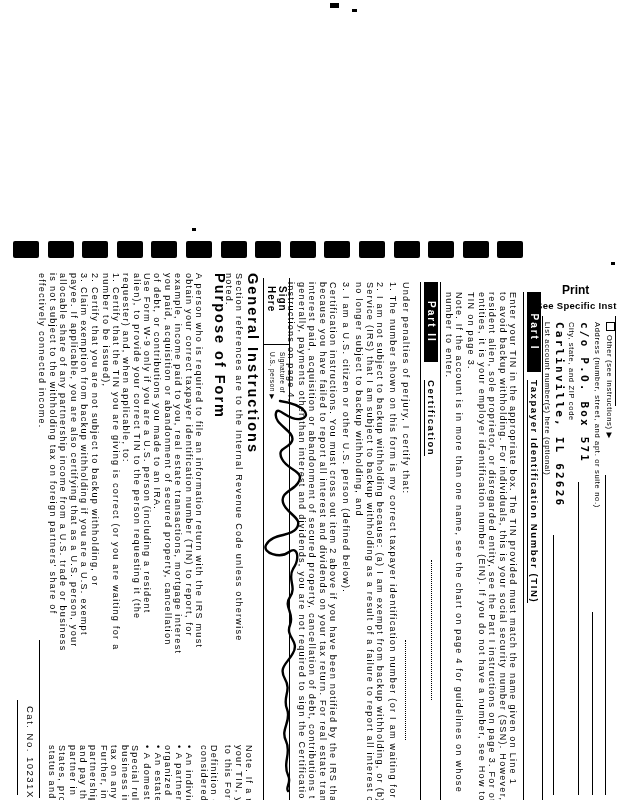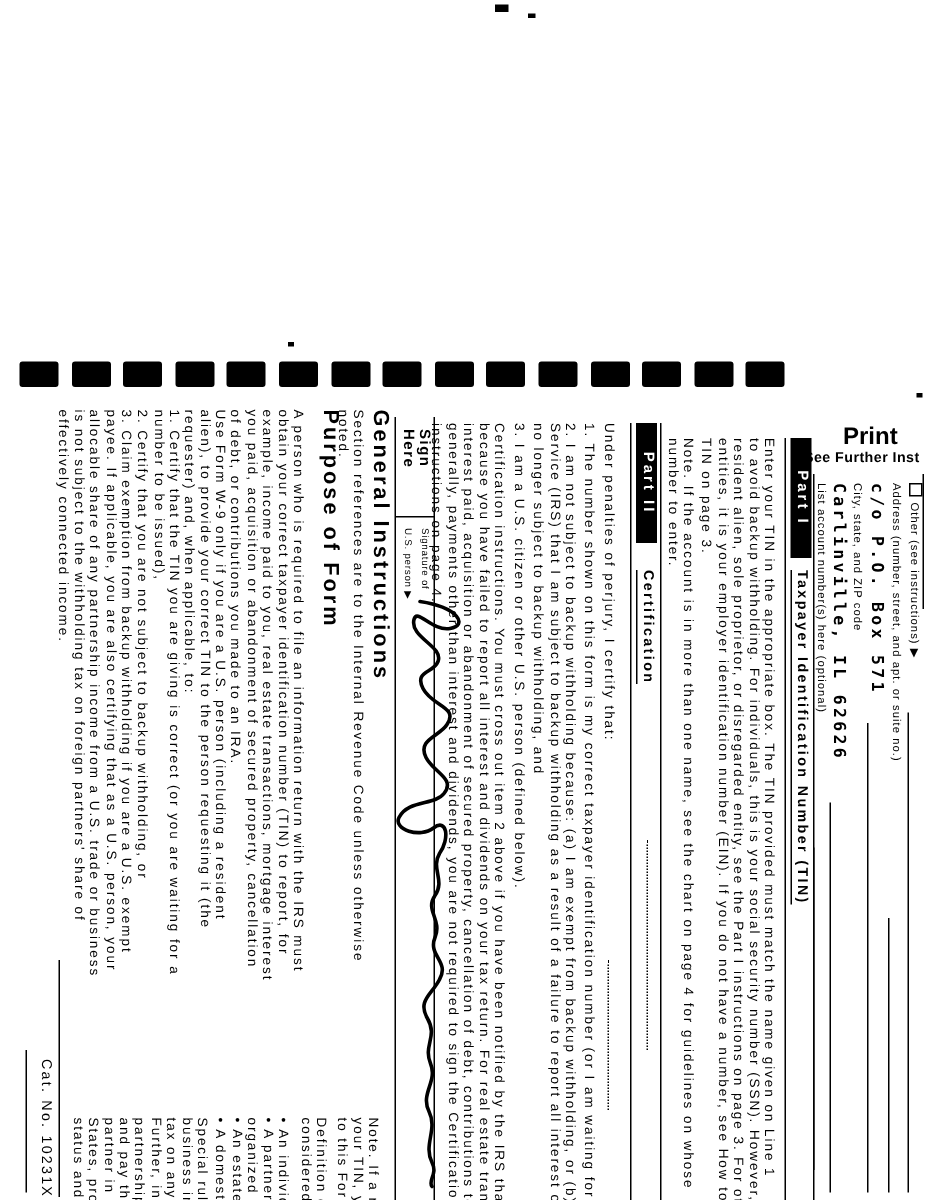--- a/index.html
+++ b/index.html
@@ -195,19 +195,19 @@
   <div class="punch" style="--i:7"></div>
   <div class="punch" style="--i:8"></div>
   <div class="punch" style="--i:9"></div>
   <div class="punch" style="--i:10"></div>
   <div class="punch" style="--i:11"></div>
   <div class="punch" style="--i:12"></div>
   <div class="punch" style="--i:13"></div>
   <div class="punch" style="--i:14"></div>
 </div>
 
-<div class="marginnote" style="left:562px;top:283px;font-size:16px">Print</div>
-<div class="marginnote" style="left:536px;top:300px;font-size:9.5px;letter-spacing:0.3px">See Further Inst</div>
+<div class="marginnote" style="left:562px;top:283px;font-size:12px">Print</div>
+<div class="marginnote" style="left:536px;top:300px;font-size:9.5px;letter-spacing:0.3px">See Specific Inst</div>
 
 <div class="speck" style="left:330px;top:3px;width:9px;height:5px"></div>
 <div class="speck" style="left:352px;top:9px;width:5px;height:3px"></div>
 <div class="speck" style="left:192px;top:228px;width:4px;height:3px"></div>
 <div class="speck" style="left:611px;top:262px;width:4px;height:3px"></div>
 
 </body></html>

